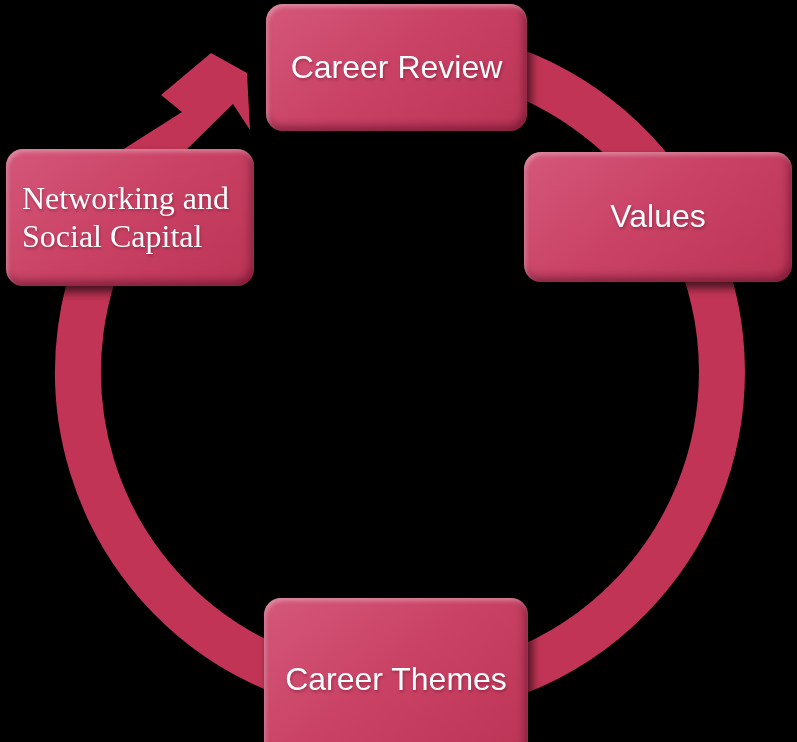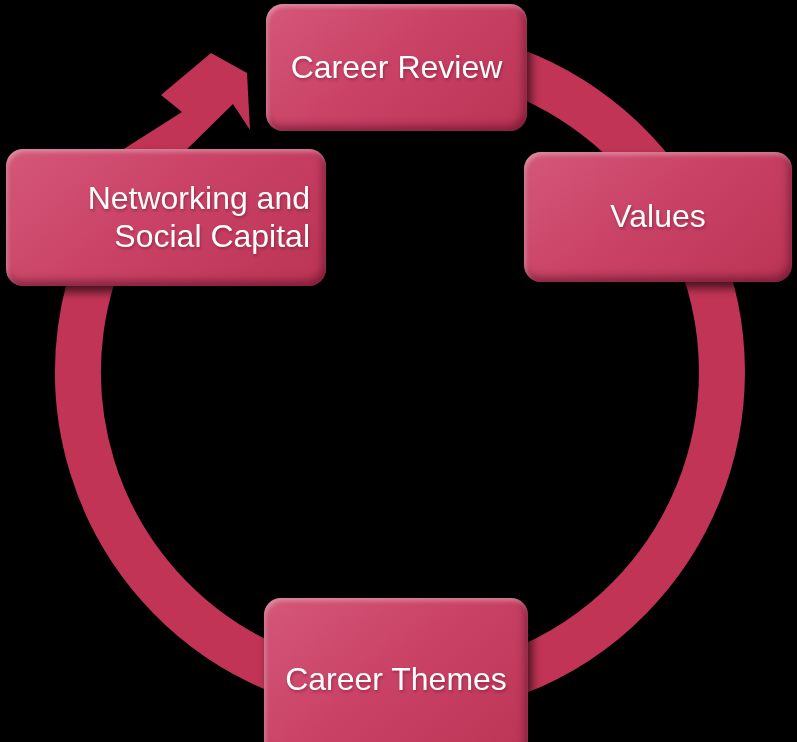--- a/index.html
+++ b/index.html
@@ -32,42 +32,42 @@
   .arrow-head {
     fill: var(--ring, #c23456);
     stroke: none;
   }
   .node {
     position: absolute;
     box-sizing: border-box;
     display: flex;
     align-items: center;
     justify-content: center;
-    text-align: right;
+    text-align: left;
     color: var(--text, #ffffff);
     font-size: 32px;
     line-height: 1.18;
     border-radius: 17px;
     background: linear-gradient(140deg,
       var(--box1, #d4577a) 0%,
       var(--box2, #ca4366) 45%,
       var(--box3, #bb3456) 100%);
     box-shadow:
       inset 2px 3px 4px rgba(255,255,255,0.33),
       inset -3px -5px 9px rgba(70,5,28,0.52),
       4px 6px 10px rgba(0,0,0,0.65);
     text-shadow: 1px 2px 3px rgba(90,10,35,0.4);
   }
   
   .n-top    { left:266px; top:4px;   width:261px; height:127px; }
   .n-ur     { left:524px; top:152px; width:268px; height:130px; }
   .n-lr     { left:522px; top:449px; width:266px; height:131px; }
   .n-bottom { left:264px; top:598px; width:264px; height:164px; }
   .n-ll     { left:7px;   top:451px; width:270px; height:130px; }
-  .n-ul     { left:6px;   top:149px; width:320px; height:137px; padding:4px 16px; }
+  .n-ul     { left:6px;   top:149px; width:248px; height:137px; padding:4px 16px;font-family:Liberation Serif, serif; }
 </style>
 </head>
 <body>
 
 <div class="stage">
 
   <svg width="797" height="742" viewBox="0 0 797 742" aria-hidden="true">
 
     <path class="ring-arc" d="M 499.5 65.8 A 322 322 0 1 1 121.1 211"></path>
 

